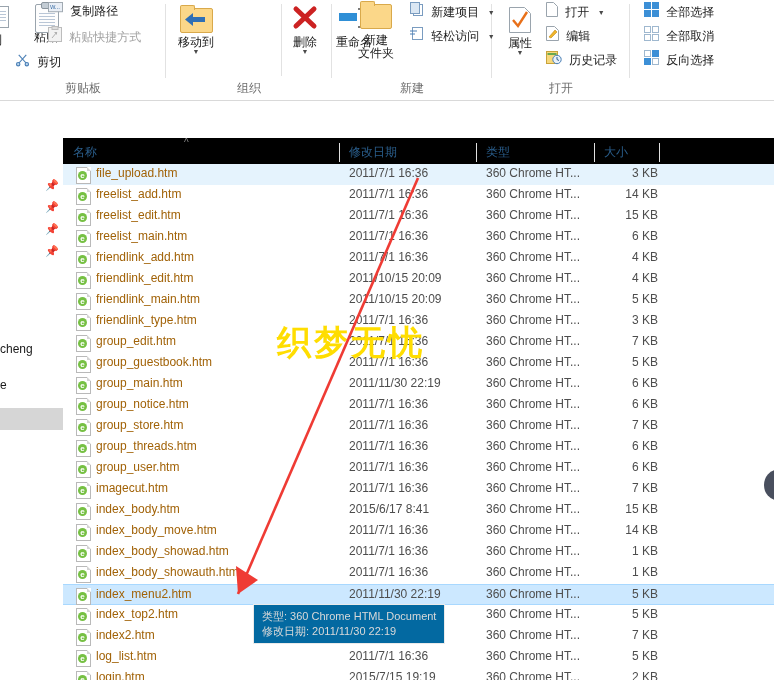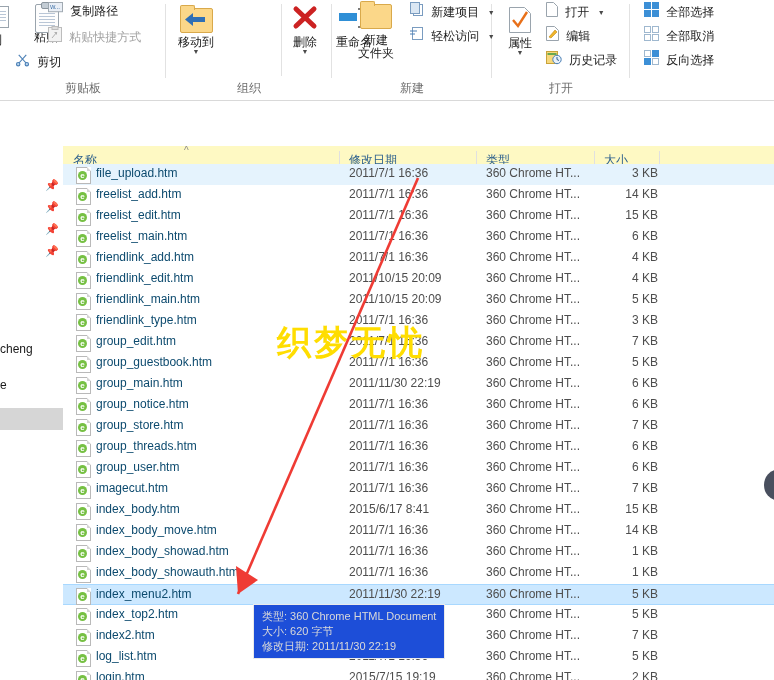--- a/index.html
+++ b/index.html
@@ -63,40 +63,40 @@
 
   
   .navpane{position:absolute;left:0;top:134px;width:63px;height:546px;background:#fff;
            border-right:1px solid #e2e2e2;overflow:hidden;}
   .pin{position:absolute;right:6px;width:12px;height:12px;color:#7d8a96;font-size:11px;}
   .navtxt{position:absolute;left:0;font-size:12px;color:#1a1a1a;white-space:nowrap;}
   .navsel{position:absolute;left:0;width:63px;height:22px;background:#d6d6d6;}
 
   
   .listarea{position:absolute;left:63px;top:134px;width:711px;height:546px;background:#fff;overflow:hidden;}
-  .hdr{position:absolute;left:0;top:12px;width:711px;height:30px;background:#fef9c3;border-bottom:1px solid #e2e2e2;}
+  .hdr{position:absolute;left:0;top:4px;width:711px;height:30px;background:#000000;border-bottom:1px solid #e2e2e2;}
   .hdr .cell{position:absolute;top:0;height:29px;line-height:29px;font-size:12px;color:#2a5e8c;
              padding-left:10px;box-sizing:border-box;cursor:default;white-space:nowrap;}
   .hdr .div{position:absolute;top:5px;height:19px;width:1px;background:#e0e0e0;}
   .sortarrow{position:absolute;top:0px;font-size:10px;color:#8a8a8a;}
 
   .row{position:absolute;left:0;width:711px;height:21px;cursor:default;}
   .row.sel{background:#cce8ff;border-top:1px solid #a8d8ff;border-bottom:1px solid #a8d8ff;box-sizing:border-box;}
   .row.sel2{background:#e5f3fd;}
-  .row .fname{position:absolute;left:33px;top:2px;font-size:12px;color:#0c4a6e;white-space:nowrap;}
+  .row .fname{position:absolute;left:33px;top:2px;font-size:12px;color:#a16207;white-space:nowrap;}
   .row .fdate{position:absolute;left:286px;top:2px;font-size:12px;color:#4d4d4d;white-space:nowrap;}
   .row .ftype{position:absolute;left:423px;top:2px;font-size:12px;color:#4d4d4d;white-space:nowrap;}
   .row .fsize{position:absolute;left:500px;width:95px;top:2px;font-size:12px;color:#4d4d4d;text-align:right;white-space:nowrap;}
   .fico{position:absolute;left:13px;top:3px;width:13px;height:15px;background:#fff;border:1px solid #b9b9b9;}
   .fico:after{content:"";position:absolute;right:-1px;top:-1px;border-width:0 4px 4px 0;border-style:solid;border-color:#fff #fff #d4d4d4 #d4d4d4;}
   .fico .e{position:absolute;left:1px;top:3px;width:9px;height:9px;border-radius:50%;
            background:#76c043;color:#fff;font-size:8px;line-height:9px;text-align:center;font-weight:bold;}
 
   
-  .tooltip{position:absolute;background:#1d4ed8;border:1px solid #eaeaea;
+  .tooltip{position:absolute;background:#0369a1;border:1px solid #eaeaea;
            padding:4px 8px;font-size:11px;color:#d9d9d9;line-height:15px;white-space:nowrap;}
 
   
   .wm{position:absolute;color:#FFDD00;font-weight:bold;pointer-events:none;
       font-family:"DejaVu Sans",sans-serif;}
   .wm1{font-size:34px;letter-spacing:3px;}
   .wm2{font-size:26px;letter-spacing:1px;}
   svg.overlay{position:absolute;left:0;top:0;width:774px;height:680px;pointer-events:none;}
 
   .darkdot{position:absolute;border-radius:50%;background:#494f5e;}
@@ -619,21 +619,20 @@
           </div>
           <div class="fname">login.htm</div>
           <div class="fdate">2015/7/15 19:19</div>
           <div class="ftype">360 Chrome HT...</div>
           <div class="fsize">2 KB</div>
         </div>
       </div>
 
     <div class="tooltip" style="left:190px;top:470px;">
       <div>类型: 360 Chrome HTML Document</div>
-      <div>大小: 620 字节</div>
       <div>修改日期: 2011/11/30 22:19</div>
     </div>
   </div>
 
   <div class="wm wm1" style="left:277px;top:320px;">织梦无忧</div>
 
   <svg class="overlay">
     <line x1="418" y1="178" x2="238" y2="594" stroke="#ef3b34" stroke-width="2.6"></line>
     <path d="M238 594 L236 566 L258 580 Z" fill="#ef3b34"></path>
   </svg>

